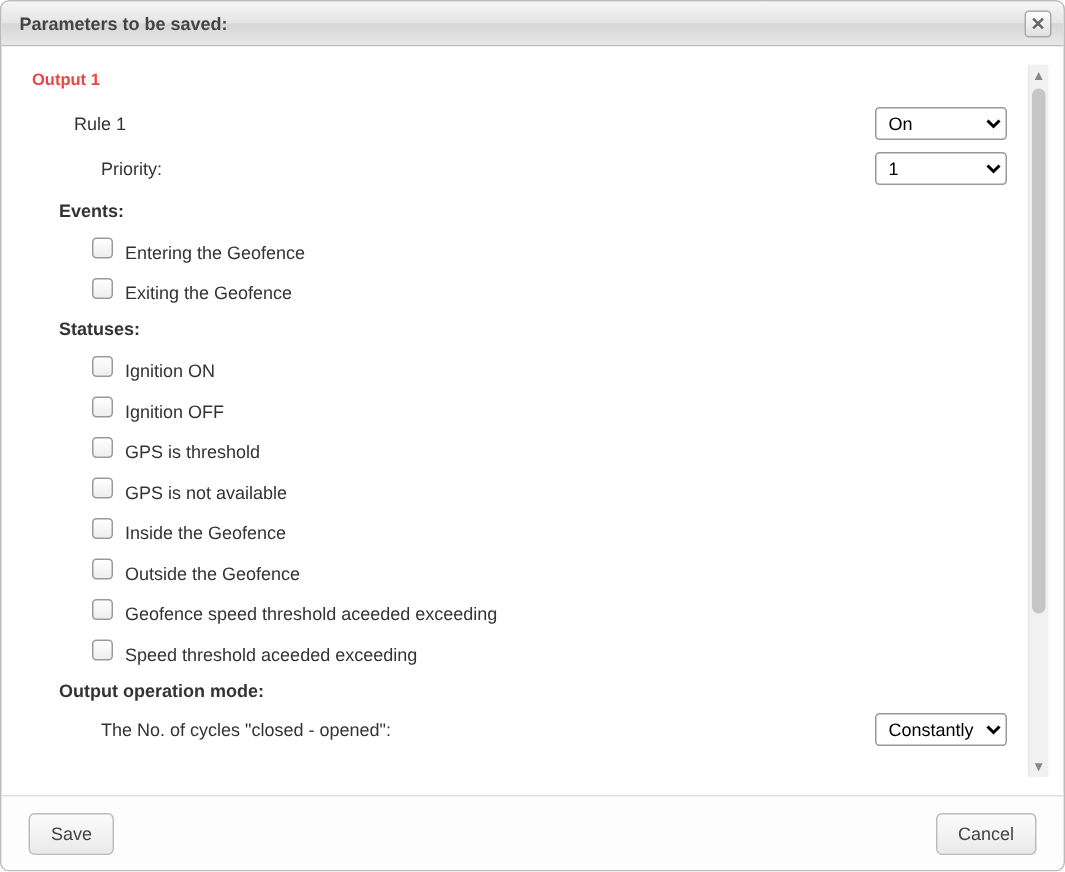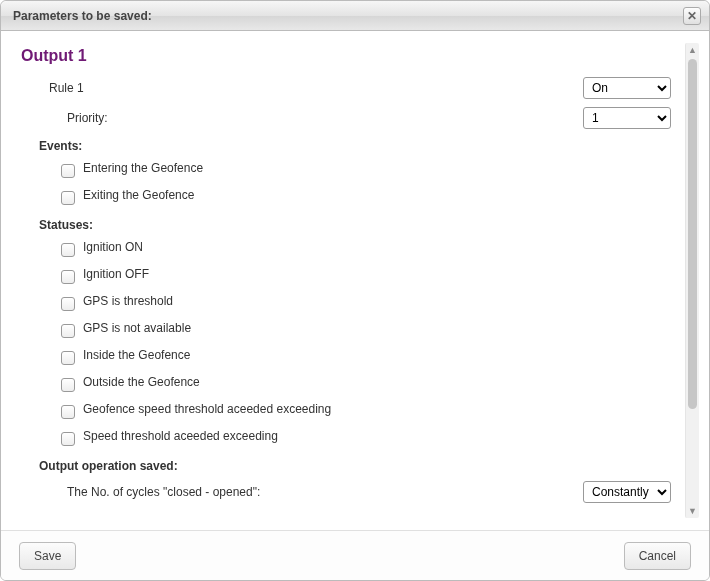--- a/index.html
+++ b/index.html
@@ -74,24 +74,24 @@
   .scroll-down { bottom: 0; }
   .scroll-thumb {
     position: absolute;
     left: 2px; right: 2px;
     top: 16px;
     height: 350px;
     background: #c6c6c6;
     border-radius: 5px;
   }
   .section-title {
-    color: #701a75;
+    color: #ef4444;
     font-weight: bold;
     margin: 4px 0 12px 0;
-    font-size: 16px;
+    font-size: 11px;
   }
   .row {
     display: flex;
     align-items: center;
     margin-bottom: 8px;
   }
   .row .label { flex: 1; margin-left: 28px; }
   .indent-1 { padding-left: 18px; justify-content: flex-end; }
   .indent-2 { padding-left: 36px; }
   .heading {
@@ -103,21 +103,21 @@
     min-width: 88px;
     height: 22px;
     border: 1px solid #999;
     border-radius: 3px;
     background: #fff;
     font-size: 12px;
     padding: 1px 4px;
     margin-right: 10px;
   }
   .chk-row {
-    display: flex; align-items: flex-start;
+    display: flex; align-items: flex-end;
     margin-bottom: 7px;
   }
   .chk {
     appearance: none;
     width: 14px; height: 14px;
     border: 1px solid #999;
     border-radius: 3px;
     background: linear-gradient(to bottom, #fff, #eee);
     margin-right: 8px;
     cursor: pointer;
@@ -213,21 +213,21 @@
           <div class="chk-row">
             <input type="checkbox" class="chk" style="">
             <span>Geofence speed threshold aceeded exceeding</span>
           </div>
           <div class="chk-row">
             <input type="checkbox" class="chk" style="">
             <span>Speed threshold aceeded exceeding</span>
           </div>
         </div>
 
-      <div class="heading indent-1">Output operation saved:</div>
+      <div class="heading indent-1">Output operation mode:</div>
 
       <div class="row indent-1">
         <span class="label">The No. of cycles "closed - opened":</span>
         <select class="sel"><option>Constantly</option></select>
       </div>
 
       <div style="height:20px"></div>
     </div>
 
     <div class="scrollbar">

